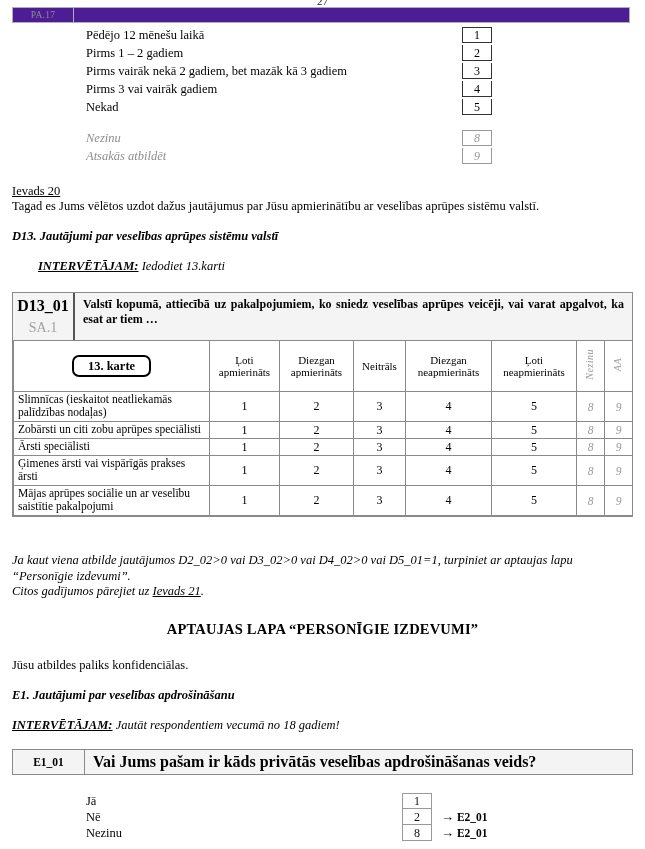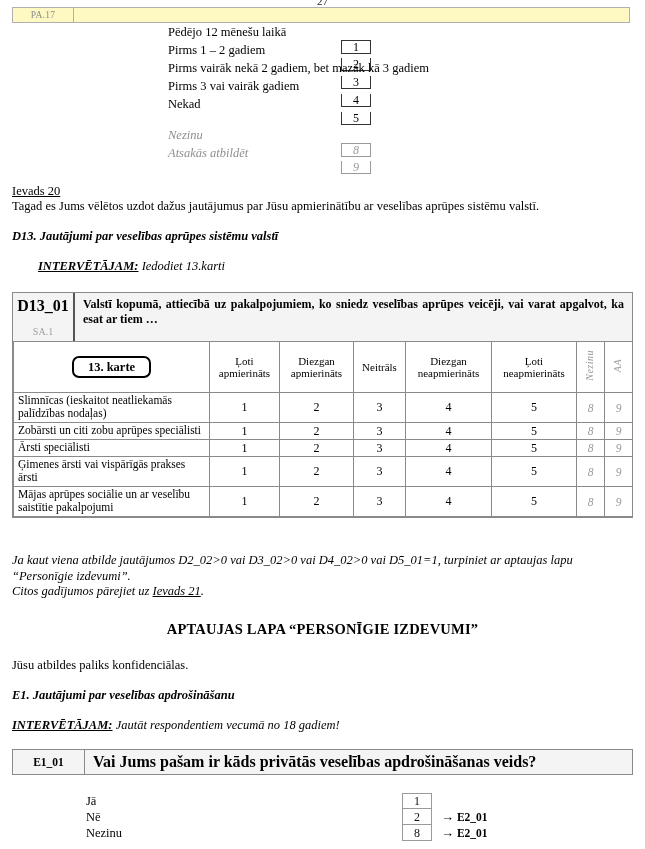--- a/index.html
+++ b/index.html
@@ -15,36 +15,35 @@
 
   
   .page-num{
     position:absolute;left:0;top:-5px;width:645px;
     text-align:center;font-size:11px;color:#222;
   }
 
   
   .pa-banner{
     position:absolute;left:12px;top:7px;width:618px;height:16px;
-    display:flex;border:1px solid #b0b0b0;background:#fef9c3;
+    display:flex;border:1px solid #b0b0b0;background:#4c1d95;
     box-sizing:border-box;
   }
   .pa-banner .code{
     width:60px;border-right:1px solid #b0b0b0;
     display:flex;align-items:center;justify-content:center;
     font-size:9.5px;color:#8c8c8c;letter-spacing:.3px;
   }
   .pa-banner .rest{flex:1;}
 
   
   .opts{position:absolute;left:86px;top:25px;width:540px;}
   .opt-row{
-    height:18px;display:flex;align-items:center;font-size:12.5px;
+    height:18px;display:flex;align-items:flex-end;font-size:12.5px;
     white-space:nowrap;
-    flex-direction:column;
   }
   .opt-row .lbl{width:376px;}
   .box{
     width:30px;height:16px;box-sizing:border-box;
     display:flex;align-items:center;justify-content:center;
     font-size:12px;line-height:1;
   }
   .box.k{border:1px solid #333;border-top:none;}
   .box.k.first{border-top:1px solid #333;}
   .box.g{
@@ -66,21 +65,21 @@
   .qbox{
     position:absolute;left:12px;width:621px;
     border:1px solid #8a8a8a;box-sizing:border-box;background:#fff;
   }
   .qhead{display:flex;background:#f4f4f4;}
   .qhead .code{
     width:62px;border-right:2px solid #555;
     padding:4px 0 4px 0;text-align:center;box-sizing:border-box;
   }
   .qhead .code .id{font-size:16px;font-weight:bold;}
-  .qhead .code .sa{font-size:10px;color:#a0a0a0;margin-top:11px;}
+  .qhead .code .sa{font-size:14px;color:#a0a0a0;margin-top:5px;}
   .qhead .qtext{
     flex:1;padding:4px 8px 5px 8px;box-sizing:border-box;
     font-size:12px;font-weight:bold;line-height:15px;
     text-align:justify;
   }
 
   
   .grid{width:100%;border-collapse:collapse;table-layout:fixed;}
   .grid th,.grid td{
     border:1px solid #8a8a8a;font-weight:normal;

